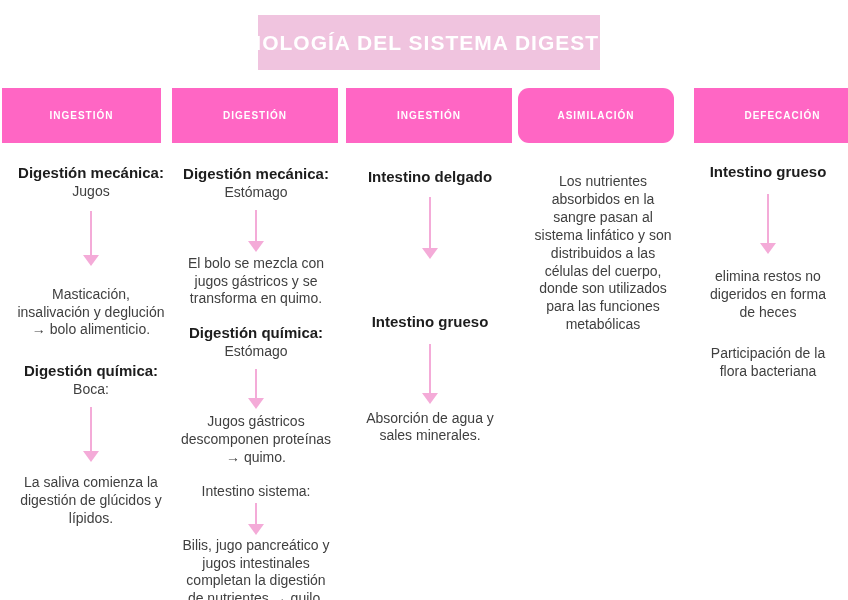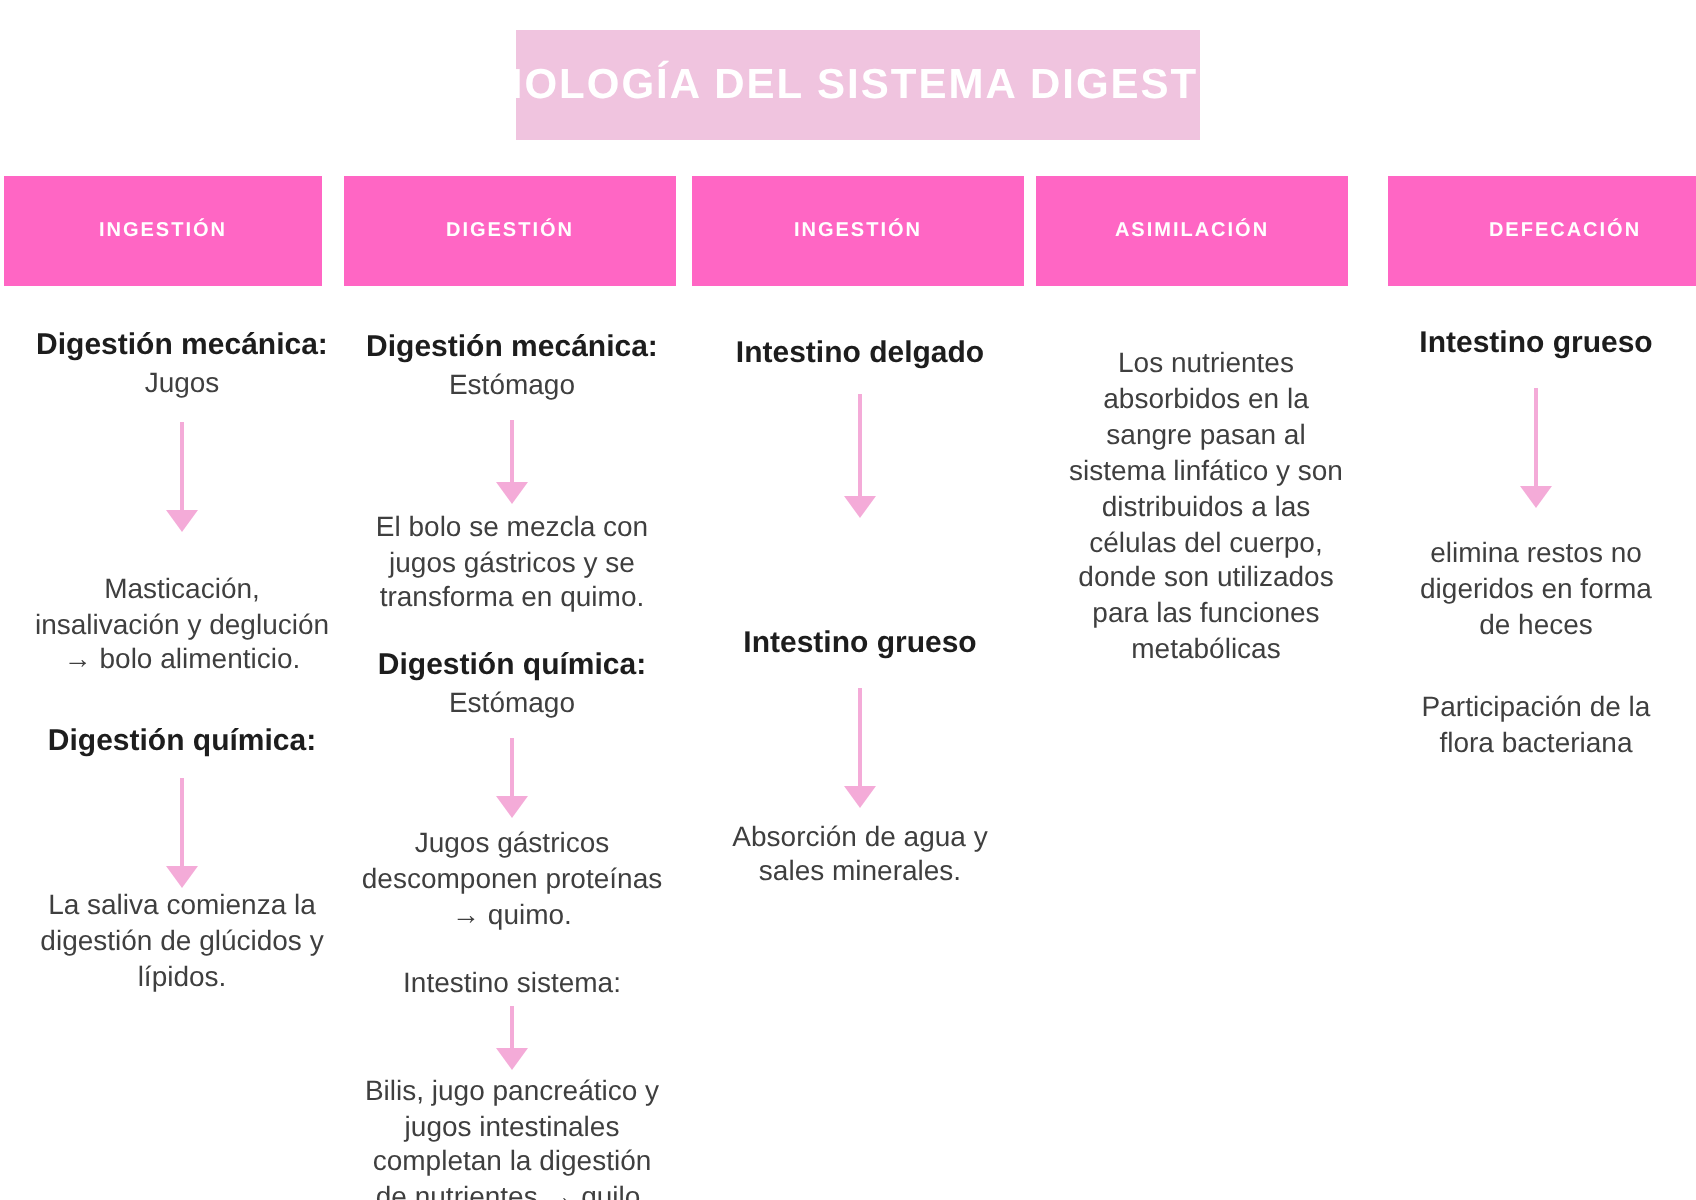--- a/index.html
+++ b/index.html
@@ -38,21 +38,21 @@
   }
   .arrow::after{
     content:"";position:absolute;left:50%;bottom:0;margin-left:-8px;width:0;height:0;
     border-left:8px solid transparent;border-right:8px solid transparent;
     border-top:11px solid var(--arrow);
   }
   
   .c0{left:0;width:182px;}   .c0 .col-header{margin-left:2px;width:159px;}
   .c1{left:167px;width:178px;} .c1 .col-header{margin-left:5px;width:166px;}
   .c2{left:346px;width:168px;} .c2 .col-header{width:166px;}
-  .c3{left:518px;width:170px;} .c3 .col-header{width:156px;}
+  .c3{left:518px;width:170px;} .c3 .col-header{width:156px;border-radius:11px;}
   .c4{left:688px;width:160px;} .c4 .col-header{margin-left:6px;width:177px;}
 </style>
 </head>
 <body>
 
 <div class="canvas" style="--banner-bg: #f0c4df; --header-bg: #ff66c4; --header-text: #ffffff; --arrow: #f4abd8; --heading-text: #1d1d1d; --body-text: #3f3f3f;">
 
   <div class="banner">
     <span class="t">FISIOLOGÍA DEL SISTEMA DIGESTIVO</span>
   </div>
@@ -64,24 +64,25 @@
       <div class="sub">Jugos</div>
       <div class="arrow" style="height:55px;margin-top:10px">
           <i></i>
         </div>
       <div class="body" style="margin-top:20px">Masticación,
 insalivación y deglución
 → bolo alimenticio.</div>
     </div>
     <div>
       <div class="h" style="margin-top:23px">Digestión química:</div>
+      <div class="sub">Boca:</div>
       <div class="arrow" style="height:55px;margin-top:8px">
           <i></i>
         </div>
-      <div class="body" style="margin-top:0">La saliva comienza la
+      <div class="body" style="margin-top:12px">La saliva comienza la
 digestión de glúcidos y
 lípidos.</div>
     </div>
   </div>
 
   <div class="col c1">
     <div class="col-header">DIGESTIÓN</div>
     <div>
       <div class="h" style="margin-top:22px">Digestión mecánica:</div>
       <div class="sub">Estómago</div>

